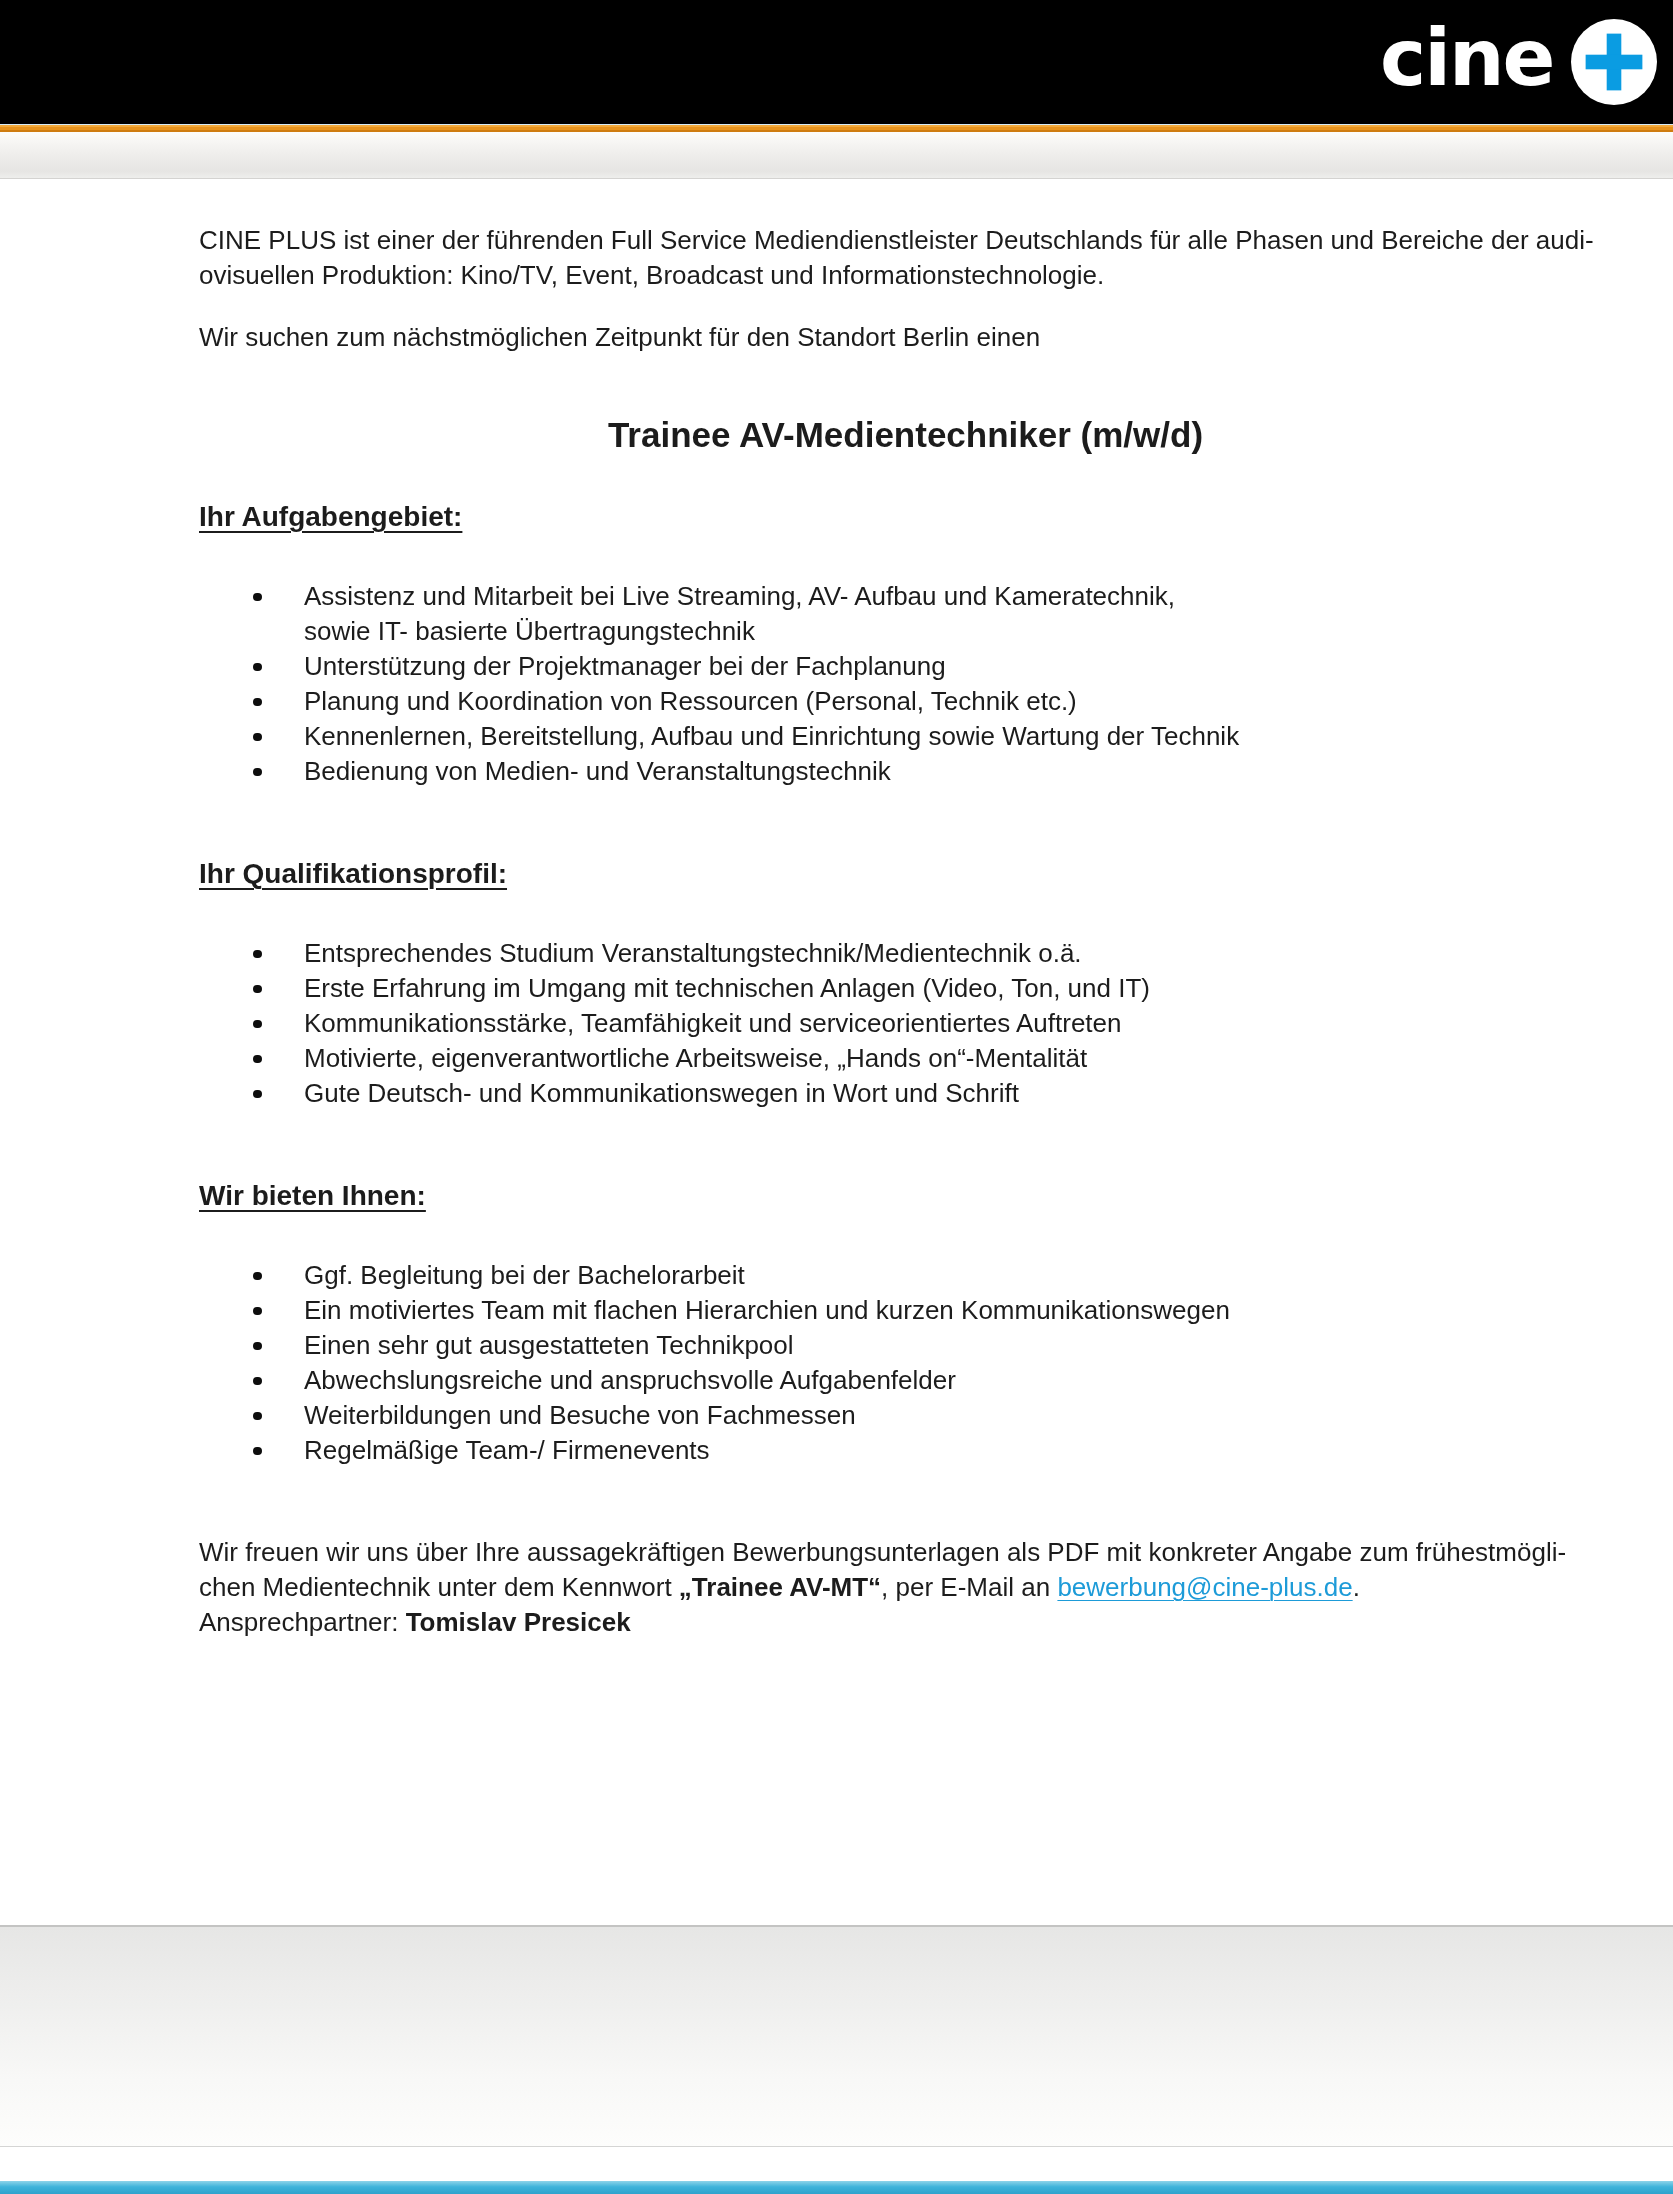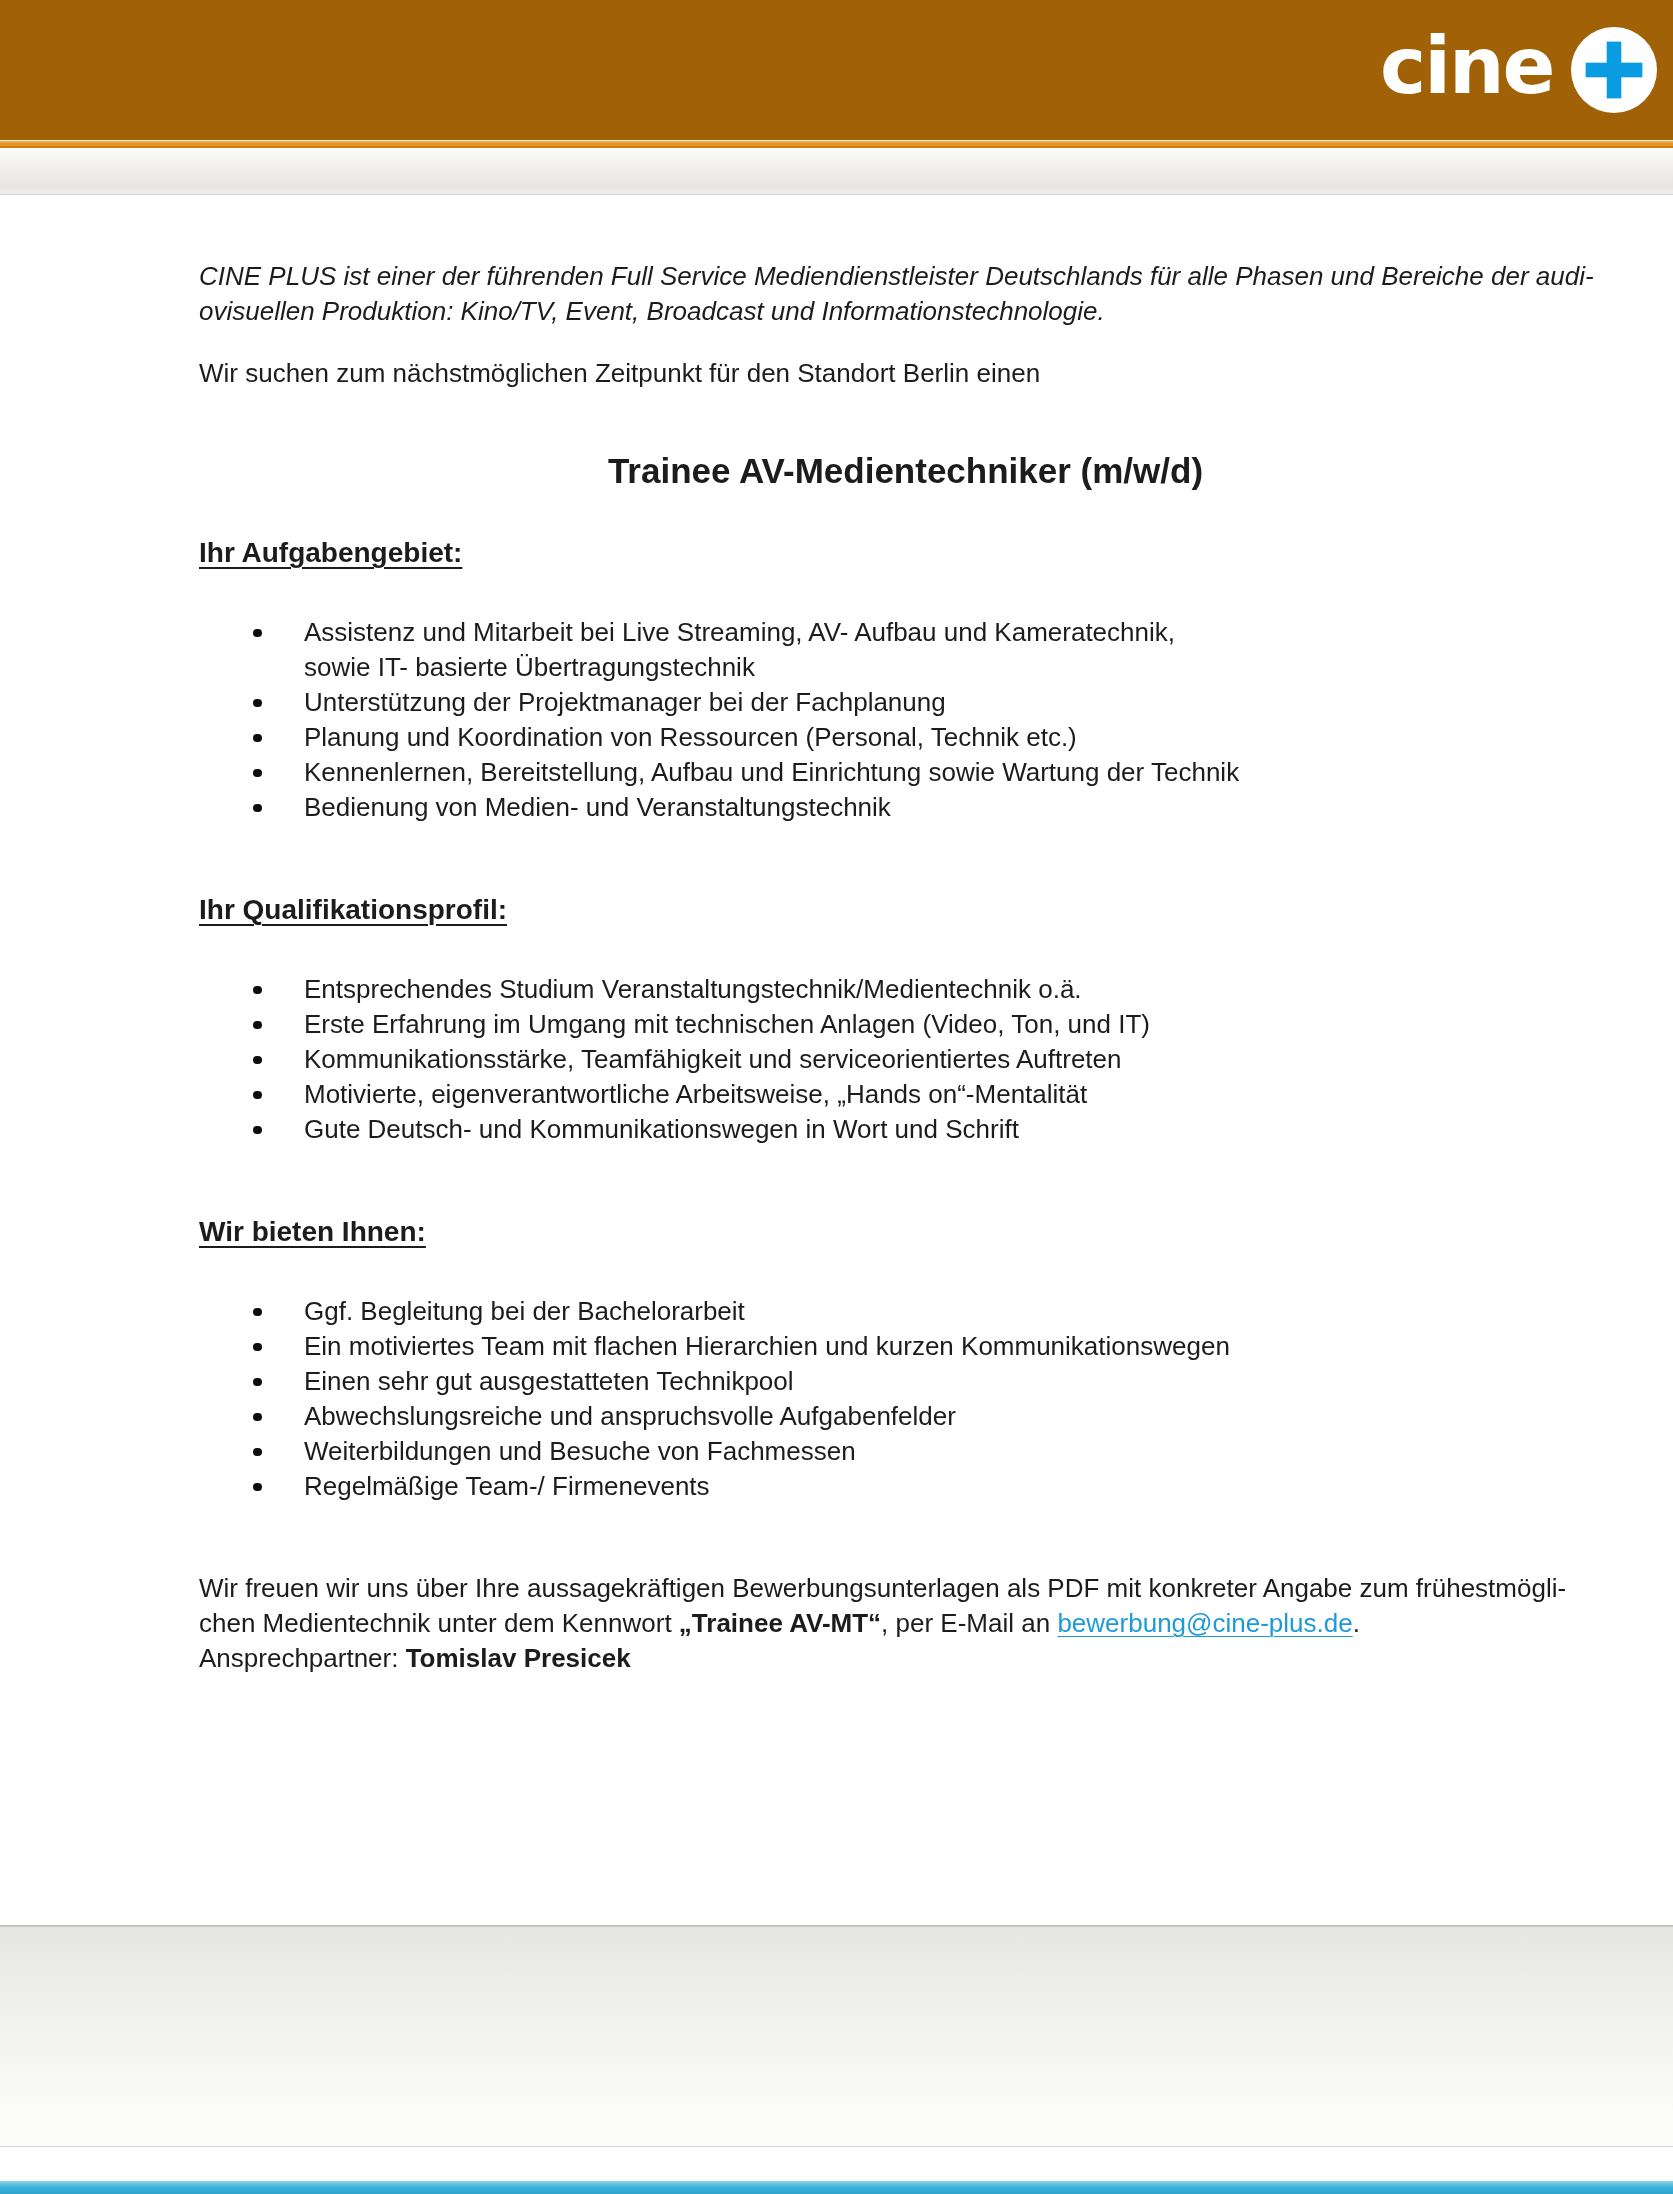--- a/index.html
+++ b/index.html
@@ -10,22 +10,22 @@
     background:#ffffff;
     font-family:"Liberation Sans", sans-serif;
     font-size:26px;
     line-height:35px;
     color:#1c1c1c;
     overflow:hidden;
   }
 
   
   .header {
-    height:140px;
-    background:#a16207;
+    height:124px;
+    background:#000000;
     display:flex;
     align-items:center;
     justify-content:flex-end;
   }
   .logo {
     display:flex;
     align-items:center;
     gap:17.5px;
     padding-right:16px;
   }
@@ -47,21 +47,21 @@
   .header-shadow {
     height:46px;
     background:linear-gradient(180deg,#fdfcfa 0%,#f1f0ee 40%,#e6e5e3 85%,#eeeeec 100%);
     border-bottom:1.3px solid #d4d3d1;
   }
 
   
   .content { padding:0 61px 0 199px; }
 
   .para { margin:27px 0 0 0; white-space:pre; }
-  .para.first { margin-top:64px;font-style:italic; }
+  .para.first { margin-top:44px; }
 
   .title {
     margin:57px 0 0 0;
     font-size:35px;
     line-height:45px;
     font-weight:700;
     text-align:center;
     white-space:nowrap;
   }
 

